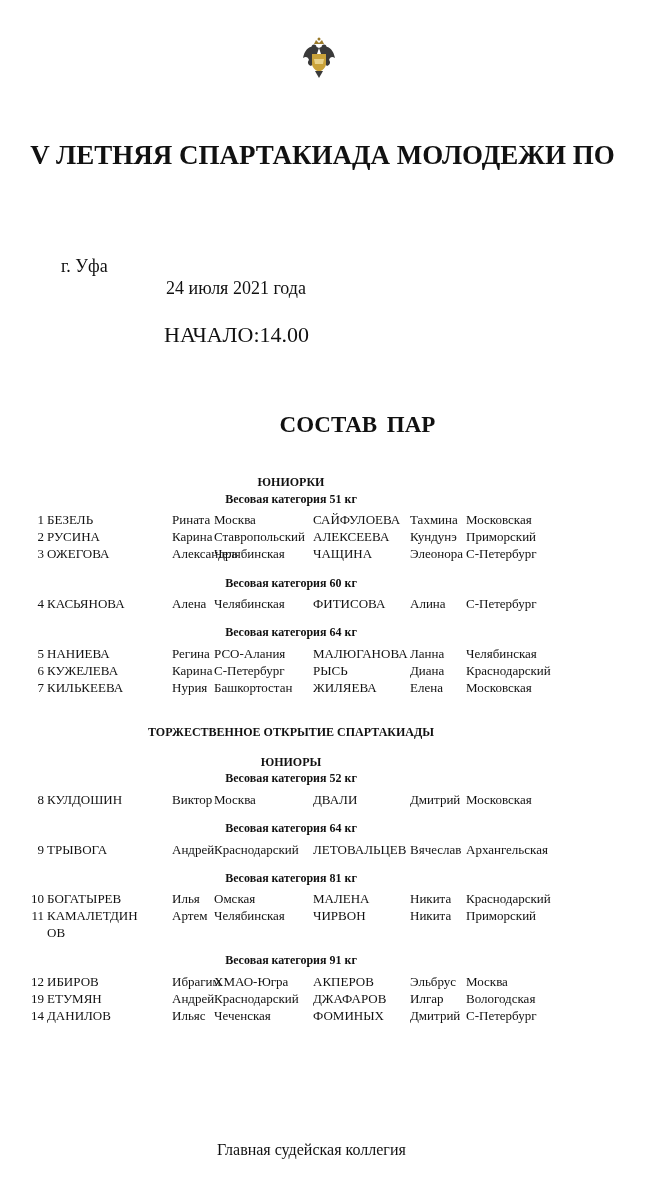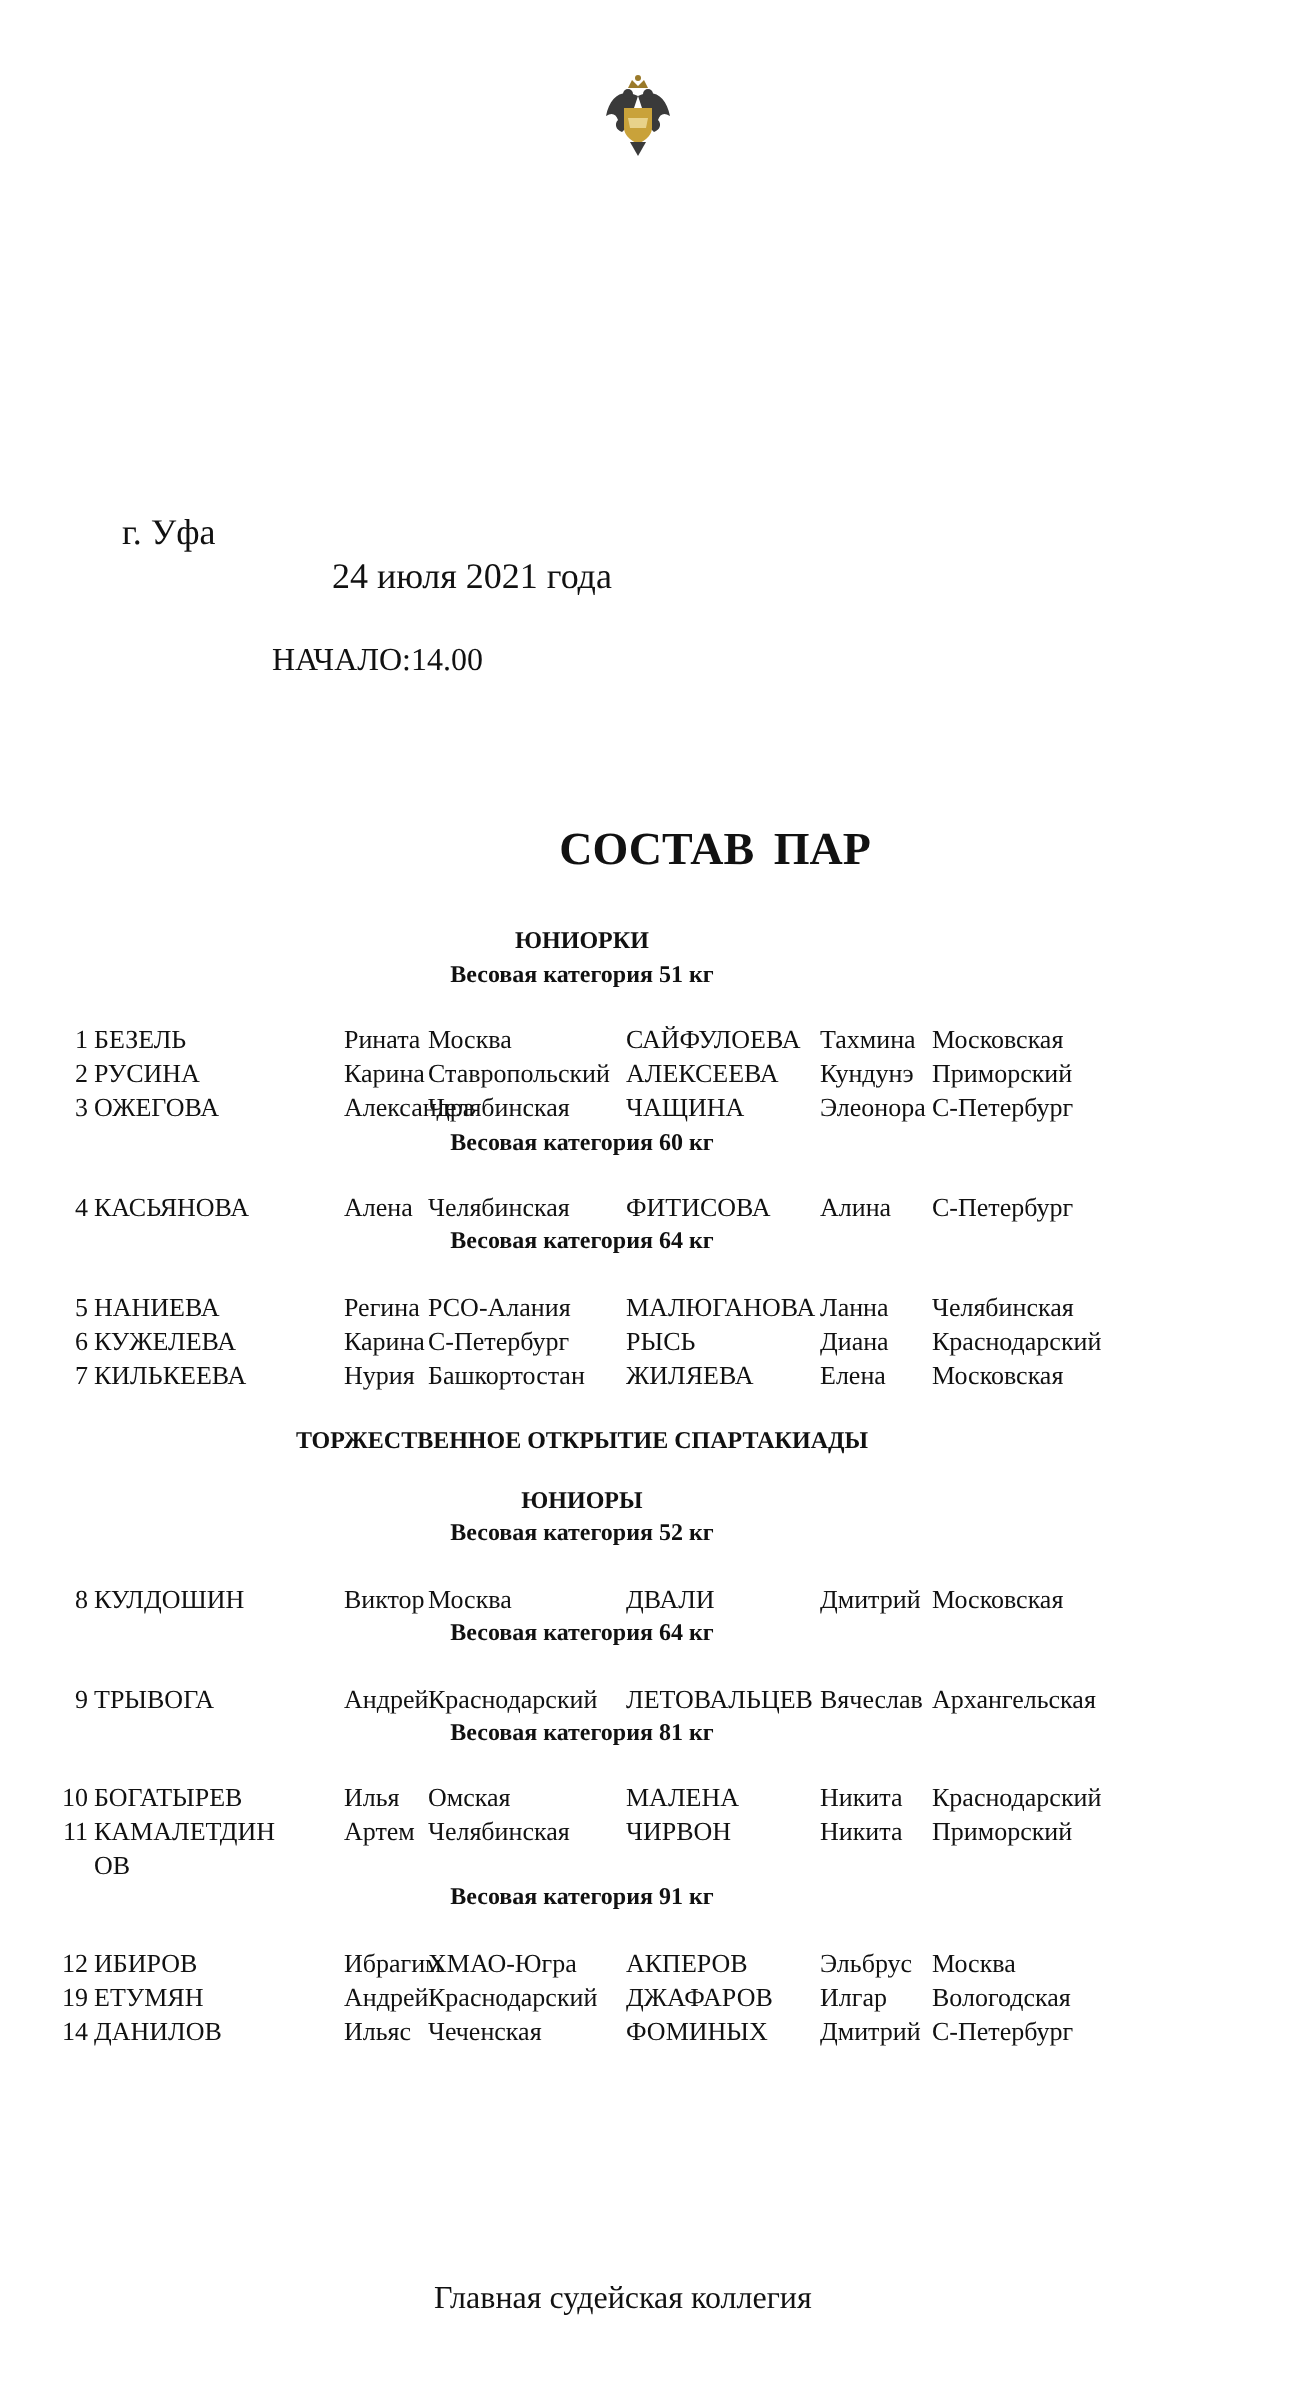--- a/index.html
+++ b/index.html
@@ -4,25 +4,25 @@
   <style>
     html, body { margin: 0; padding: 0; background: #ffffff; }
     body { width: 645px; height: 1200px; position: relative; overflow: hidden;
            font-family: "Liberation Serif", "DejaVu Serif", serif; color: #111; }
     .abs { position: absolute; white-space: nowrap; }
     .emblem { position: absolute; left: 297px; top: 36px; width: 44px; height: 44px; }
     .title { position: absolute; left: 0; width: 645px; text-align: center; top: 140px;
              font-weight: bold; font-size: 27px; line-height: 31px; }
     .city { left: 61px; top: 256px; font-size: 18px; }
     .date { left: 166px; top: 278px; font-size: 18px; }
-    .start { left: 136px; top: 322px; font-size: 16px; }
+    .start { left: 164px; top: 322px; font-size: 22px; }
     .subtitle { position: absolute; left: 0; width: 715px; text-align: center; top: 412px;
                 font-weight: bold; font-size: 23px; word-spacing: 4px; }
     .center-label { position: absolute; left: 0; width: 582px; text-align: center;
-                    font-weight: bold; font-size: 12px; }
+                    font-weight: bold; font-size: 12px; margin-top: 12px; }
     .row { position: absolute; left: 0; width: 645px; height: 17px; font-size: 13px; }
     .row span { position: absolute; top: 0; white-space: nowrap; }
     .c-num { left: 30px; width: 14px; text-align: right; }
     .c-sn { left: 47px; }
     .c-fn { left: 148px; margin-left: 24px; }
     .c-reg { left: 214px; }
     .c-sn2 { left: 313px; }
     .c-fn2 { left: 410px; }
     .c-reg2 { left: 466px; }
     .footer { left: 217px; top: 1141px; font-size: 16px; }
@@ -43,20 +43,21 @@
     <circle cx="27" cy="11" r="2.5" fill="#3a3a3a"></circle>
 
     <path d="M15 18 L29 18 L29 28 C29 33 22 36 22 36 C22 36 15 33 15 28 Z" fill="#c9a23a"></path>
     <path d="M17 23 L27 23 L26 28 L18 28 Z" fill="#e8d28a"></path>
 
     <path d="M18 35 L22 42 L26 35 Z" fill="#3a3a3a"></path>
   </svg>
 </div>
 
 <div class="title">
+  <div>V ЛЕТНЯЯ СПАРТАКИАДА МОЛОДЕЖИ ПО</div>
 </div>
 
 <div class="abs city">г. Уфа</div>
 <div class="abs date">24 июля 2021 года</div>
 <div class="abs start">НАЧАЛО:14.00</div>
 
 <div class="subtitle">СОСТАВ  ПАР</div>
 
 <div class="center-label" style="top:463px;">ЮНИОРКИ</div>
 <div class="center-label" style="top:480px;">Весовая категория 51 кг</div>

